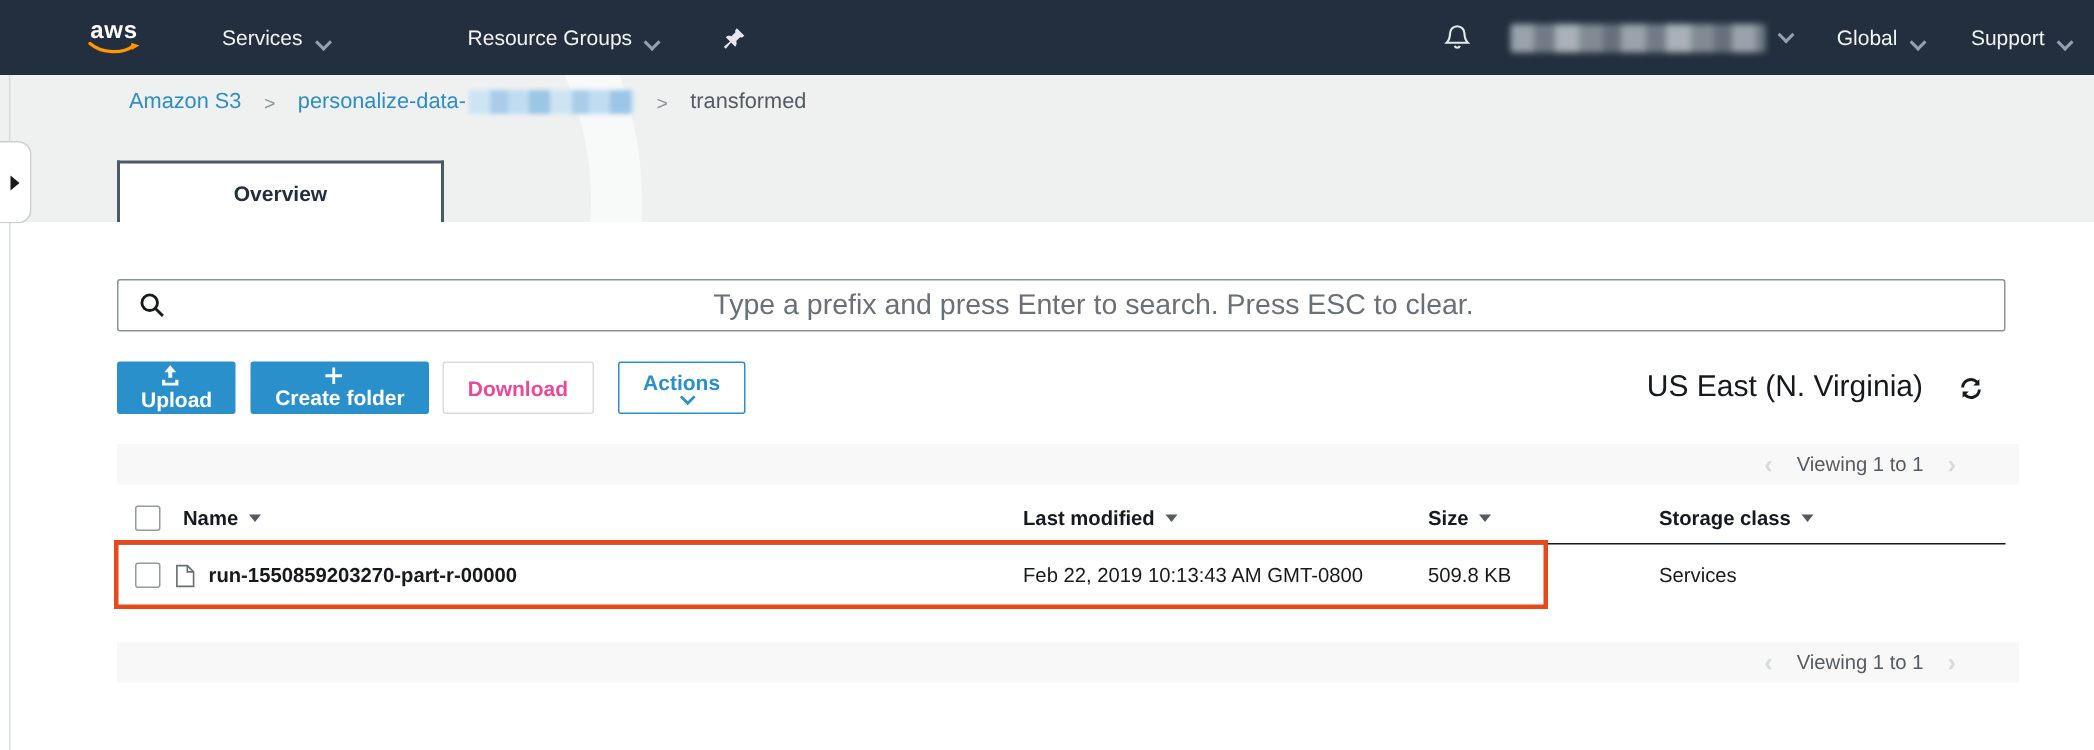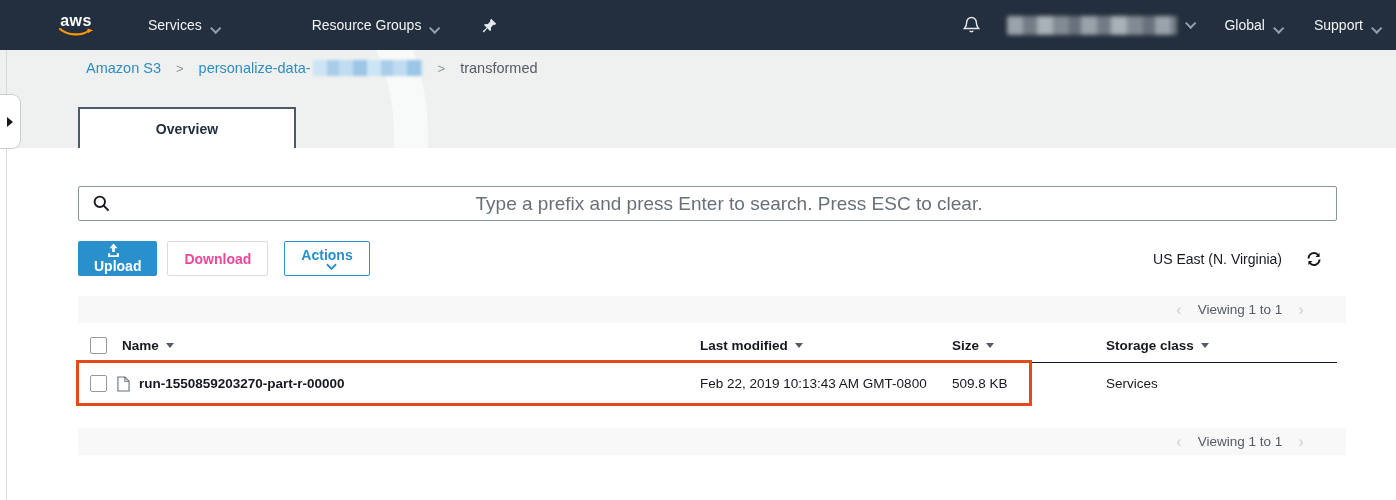--- a/index.html
+++ b/index.html
@@ -63,39 +63,39 @@
        border-radius:2px;box-sizing:border-box;cursor:pointer;padding:0 16px;flex-direction:column;}
   .btn-primary{background:#2a90cc;color:#fff;}
   .btn-primary .bicon{margin-right:9px;display:flex;align-items:center;}
   .btn-upload{margin-right:10px;}
   .btn-create{margin-right:9px;}
   .btn-disabled{background:#fff;border:1px solid #d9dddd;color:#ec4899;margin-right:16px;cursor:default;}
   .btn-outline{background:#fff;border:1px solid #2a90cc;color:#2a90cc;}
   .btn-outline .bicon{margin-left:9px;display:flex;align-items:center;}
 
   .region-row{position:absolute;top:93px;right:74px;height:35px;display:flex;align-items:center;}
-  .region-label{font-size:14px;color:#16191f;}
+  .region-label{font-size:20px;color:#16191f;}
   .refresh{margin-left:24px;display:flex;align-items:center;cursor:pointer;}
 
   .pagebar{position:absolute;left:78px;right:50px;height:27px;background:#f8f8f8;
            display:flex;align-items:center;justify-content:flex-end;padding-right:42px;font-size:13.5px;color:#545b64;}
   .pagebar.top{top:148px;}
   .pagebar.bottom{top:280px;}
   .page-chev{color:#d5dbdb;font-size:17px;font-weight:700;cursor:pointer;line-height:1;}
   .page-label{margin:0 16px;}
 
   .thead{position:absolute;left:78px;right:59px;top:181px;height:33px;border-bottom:1px solid #0f172a;
          font-weight:700;font-size:13.5px;color:#16191f;}
   .trow{position:absolute;left:78px;right:59px;top:214px;height:43px;font-size:13.5px;cursor:pointer;}
   .cell{position:absolute;top:0;bottom:0;display:flex;align-items:center;white-space:nowrap;}
   .c-check{left:12px;}
   .c-name-h{left:44px;cursor:pointer;}
   .c-ficon{left:39px;}
   .c-name{left:61px;font-weight:700;}
-  .c-lm{left:622px;}
+  .c-lm{left:604px;}
   .c-size{left:874px;}
   .c-sc{left:1028px;}
   .sortcaret{display:inline-block;width:0;height:0;border-left:4.5px solid transparent;
              border-right:4.5px solid transparent;border-top:5px solid #545b64;margin-left:7px;}
   .checkbox{width:15px;height:15px;border:1px solid #949b9e;border-radius:2px;background:#fff;cursor:pointer;}
 
   .redbox{position:absolute;left:76px;top:212px;width:956px;height:46px;border:3px solid #e8491b;
           box-sizing:border-box;z-index:6;pointer-events:none;}
 </style>
 </head>
@@ -181,20 +181,28 @@
     <div class="toolbar">
       <div class="btn btn-primary btn-upload">
         <span class="bicon">
           <svg width="15" height="15" viewBox="0 0 16 16" fill="#fff">
             <path d="M8 0.5 L12.2 5.5 H9.4 V9.5 H6.6 V5.5 H3.8 Z"></path>
             <path d="M2.2 10.8 H4.4 V13 H11.6 V10.8 H13.8 V15 H2.2 Z"></path>
           </svg>
         </span>
         <span>Upload</span>
       </div>
+      <div class="btn btn-primary btn-create">
+        <span class="bicon">
+          <svg width="13" height="13" viewBox="0 0 14 14" fill="#fff">
+            <path d="M6 1 h2 v5 h5 v2 H8 v5 H6 V8 H1 V6 h5 z"></path>
+          </svg>
+        </span>
+        <span>Create folder</span>
+      </div>
       <div class="btn btn-disabled" aria-disabled="true">
         <span>Download</span>
       </div>
       <div class="btn btn-outline">
         <span>Actions</span>
         <span class="bicon">
           <svg width="11" height="8" viewBox="0 0 12 8">
               <path d="M1 1 L6 6 L11 1" fill="none" stroke="#2a90cc" stroke-width="2"></path>
             </svg>
         </span>

